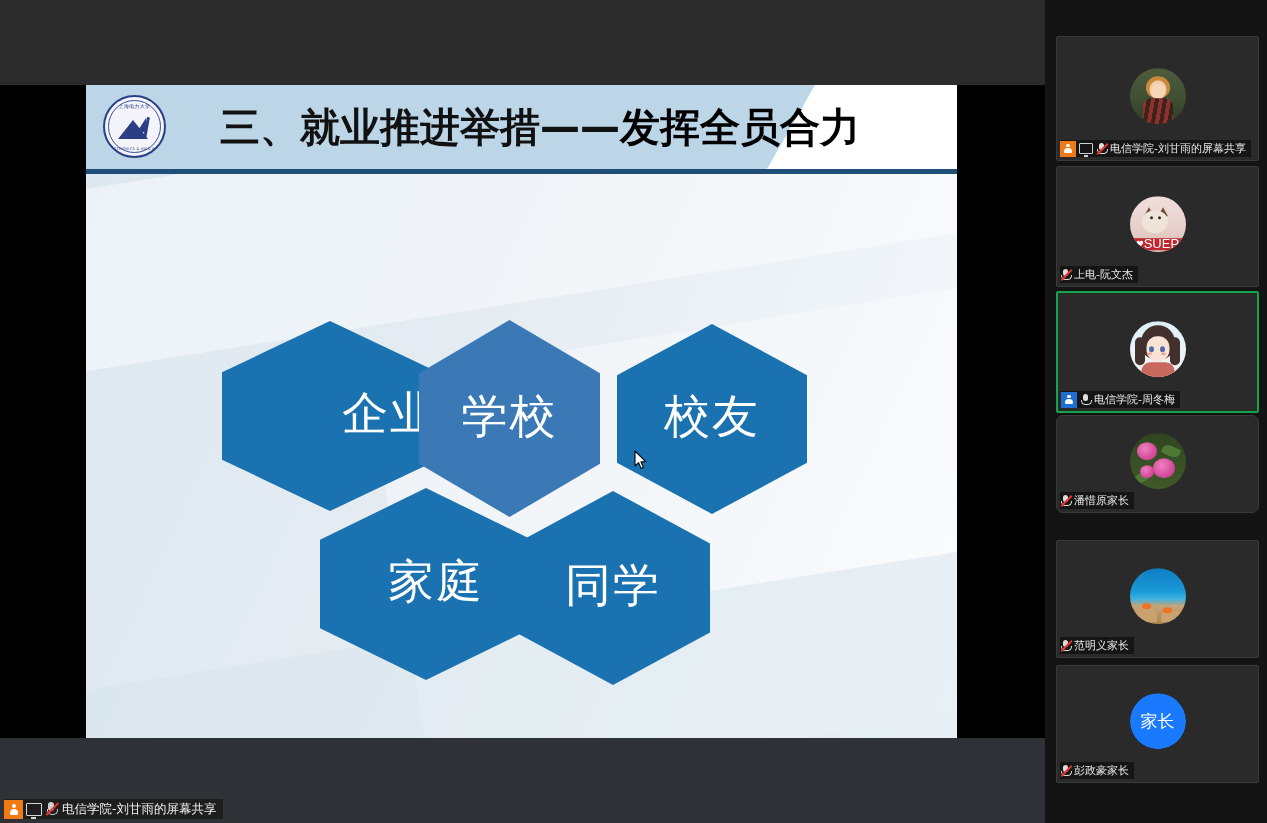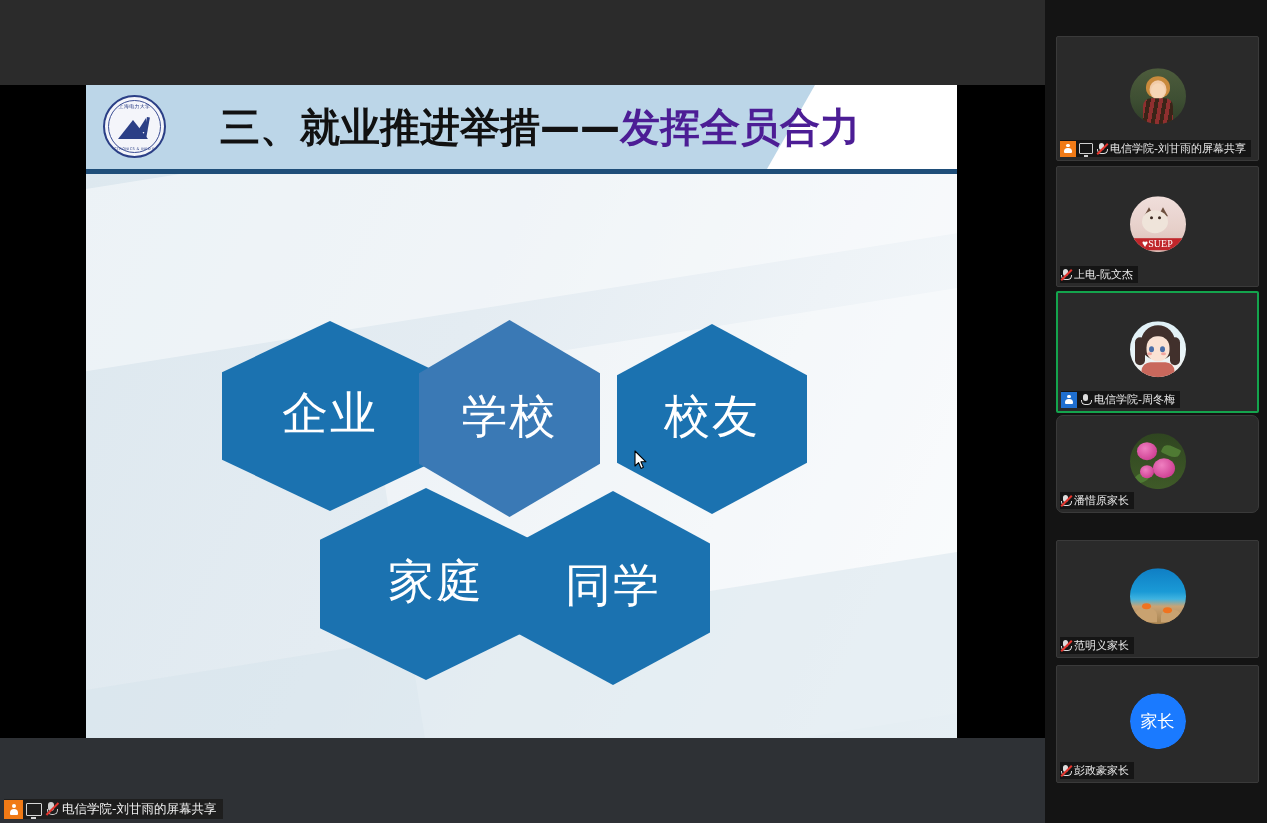--- a/index.html
+++ b/index.html
@@ -87,21 +87,21 @@
   #seal .arcbot{bottom:5px;font-size:3.6px;}
 
   
   #slide-title{
     position:absolute;left:102px;top:14px;
     font-size:40px;font-weight:bold;line-height:56px;
     white-space:nowrap;
     font-family:"DejaVu Sans","Liberation Sans",sans-serif;
   }
   #slide-title .blk{color:#111;margin-left:32px;}
-  #slide-title .red{color:#4c1d95;}
+  #slide-title .red{color:#000000;}
 
   
   #slide-body{
     position:absolute;left:0;top:89px;width:871px;height:564px;
     background:linear-gradient(115deg,#dde8ef 0%,#e4ecf2 40%,#eef3f7 70%,#f7fafc 100%);
     overflow:hidden;
   }
   #slide-body .band1{
     position:absolute;left:-120px;top:-60px;width:1200px;height:180px;
     background:rgba(255,255,255,.45);
@@ -251,21 +251,21 @@
   .av-girl .torso{position:absolute;left:50%;bottom:0;transform:translateX(-50%);width:30px;height:26px;border-radius:8px 8px 0 0;background:repeating-linear-gradient(100deg,#8f2f2f 0 4px,#3a2418 4px 8px);}
 
   .av-cat{width:100%;height:100%;background:linear-gradient(180deg,#f0dedb 0%,#e6cfc9 60%,#d9b9b2 100%);position:relative;}
   .av-cat .head{position:absolute;left:46%;top:26%;transform:translateX(-50%);width:26px;height:23px;border-radius:50%;background:#efe4da;}
   .av-cat .e1,.av-cat .e2{position:absolute;top:20%;width:0;height:0;border-left:5px solid transparent;border-right:5px solid transparent;border-bottom:9px solid #6d4f3e;}
   .av-cat .e1{left:26%;}
   .av-cat .e2{left:50%;}
   .av-cat .eye1,.av-cat .eye2{position:absolute;top:36%;width:3px;height:3px;border-radius:50%;background:#3b2a21;}
   .av-cat .eye1{left:36%;} .av-cat .eye2{left:50%;}
   .av-cat .band{position:absolute;left:0;right:0;bottom:2px;height:12px;background:#c0262b;display:flex;align-items:center;justify-content:center;}
-  .av-cat .band span{color:#fff;font-size:10px;font-family:Liberation Serif, serif;}
+  .av-cat .band span{color:#fff;font-size:13px;font-family:Liberation Sans, sans-serif;}
 
   .av-anime{width:100%;height:100%;background:linear-gradient(180deg,#dff0f6 0%,#eaf5f8 60%,#f4eeea 100%);position:relative;}
   .av-anime .hair{position:absolute;left:50%;top:8%;transform:translateX(-50%);width:34px;height:34px;border-radius:50% 50% 42% 42%;background:#41302c;}
   .av-anime .face{position:absolute;left:50%;top:26%;transform:translateX(-50%);width:23px;height:25px;border-radius:46%;background:#fae2d4;}
   .av-anime .eye1,.av-anime .eye2{position:absolute;top:44%;width:5px;height:6px;border-radius:50%;background:#4a6ea8;}
   .av-anime .eye1{left:35%;} .av-anime .eye2{left:54%;}
   .av-anime .blush1,.av-anime .blush2{position:absolute;top:55%;width:5px;height:3px;border-radius:50%;background:#f3a7a0;}
   .av-anime .blush1{left:32%;} .av-anime .blush2{left:57%;}
   .av-anime .body{position:absolute;left:50%;bottom:0;transform:translateX(-50%);width:33px;height:15px;border-radius:9px 9px 0 0;background:#c9685c;}
   .av-anime .hair2{position:absolute;left:9%;top:28%;width:10px;height:28px;border-radius:6px;background:#41302c;}
@@ -319,21 +319,21 @@
         <span class="blk">三、就业推进举措——</span><span class="red">发挥全员合力</span>
       </div>
     </div>
     <div id="header-rule"></div>
 
     <div id="slide-body">
       <div class="band1"></div>
       <div class="band3"></div>
       <div class="band2"></div>
       <div id="hex-group">
-          <div class="hex" style="left: 136px; top: 147px; width: 216px; height: 190px; background: rgb(27, 114, 176);">
+          <div class="hex" style="left: 136px; top: 147px; width: 216px; height: 190px; background: rgb(27, 114, 176); justify-content: flex-end;">
             <span class="lbl">企业</span>
           </div>
           <div class="hex" style="left: 333px; top: 146px; width: 181px; height: 197px; background: rgb(58, 121, 181);">
             <span class="lbl">学校</span>
           </div>
           <div class="hex" style="left: 531px; top: 150px; width: 190px; height: 190px; background: rgb(27, 114, 176);">
             <span class="lbl">校友</span>
           </div>
           <div class="hex" style="left: 234px; top: 314px; width: 192px; height: 192px; background: rgb(27, 114, 176); padding-left: 20px;">
             <span class="lbl">家庭</span>

